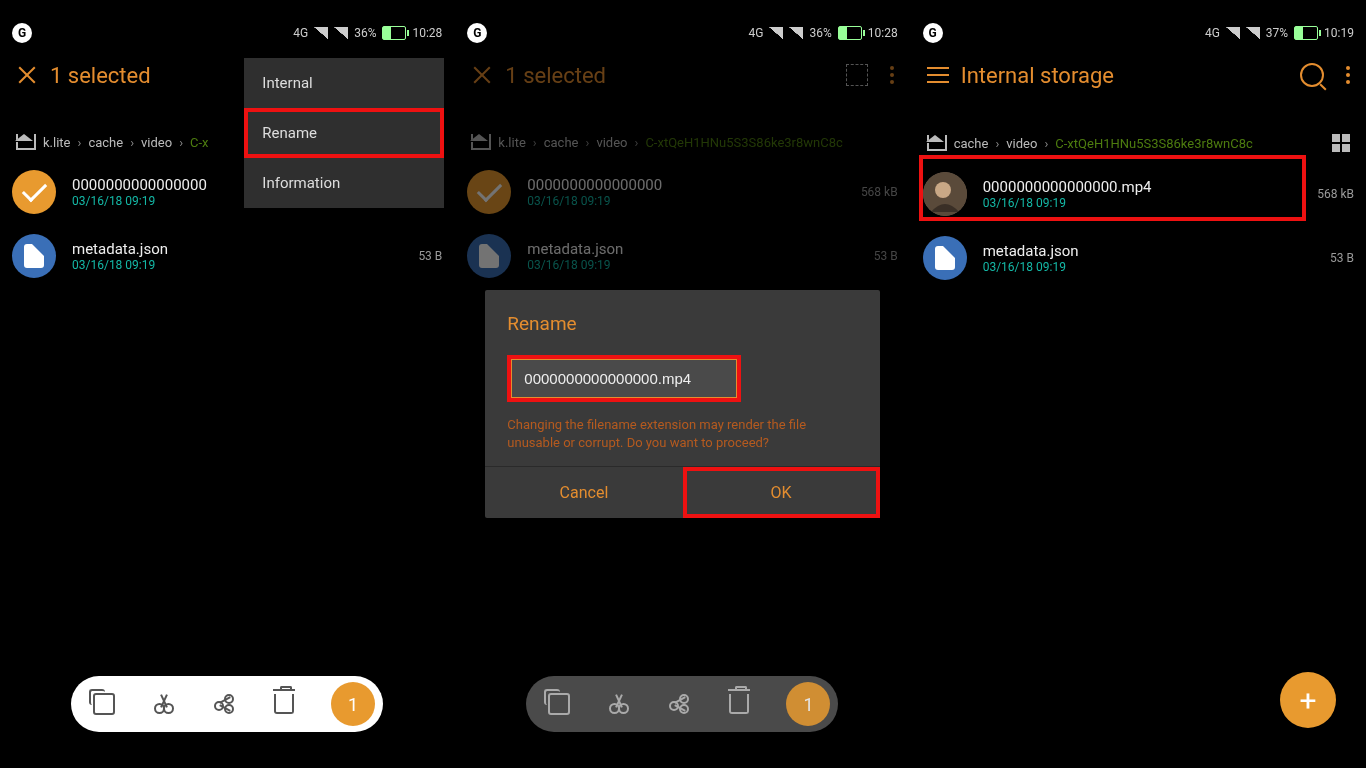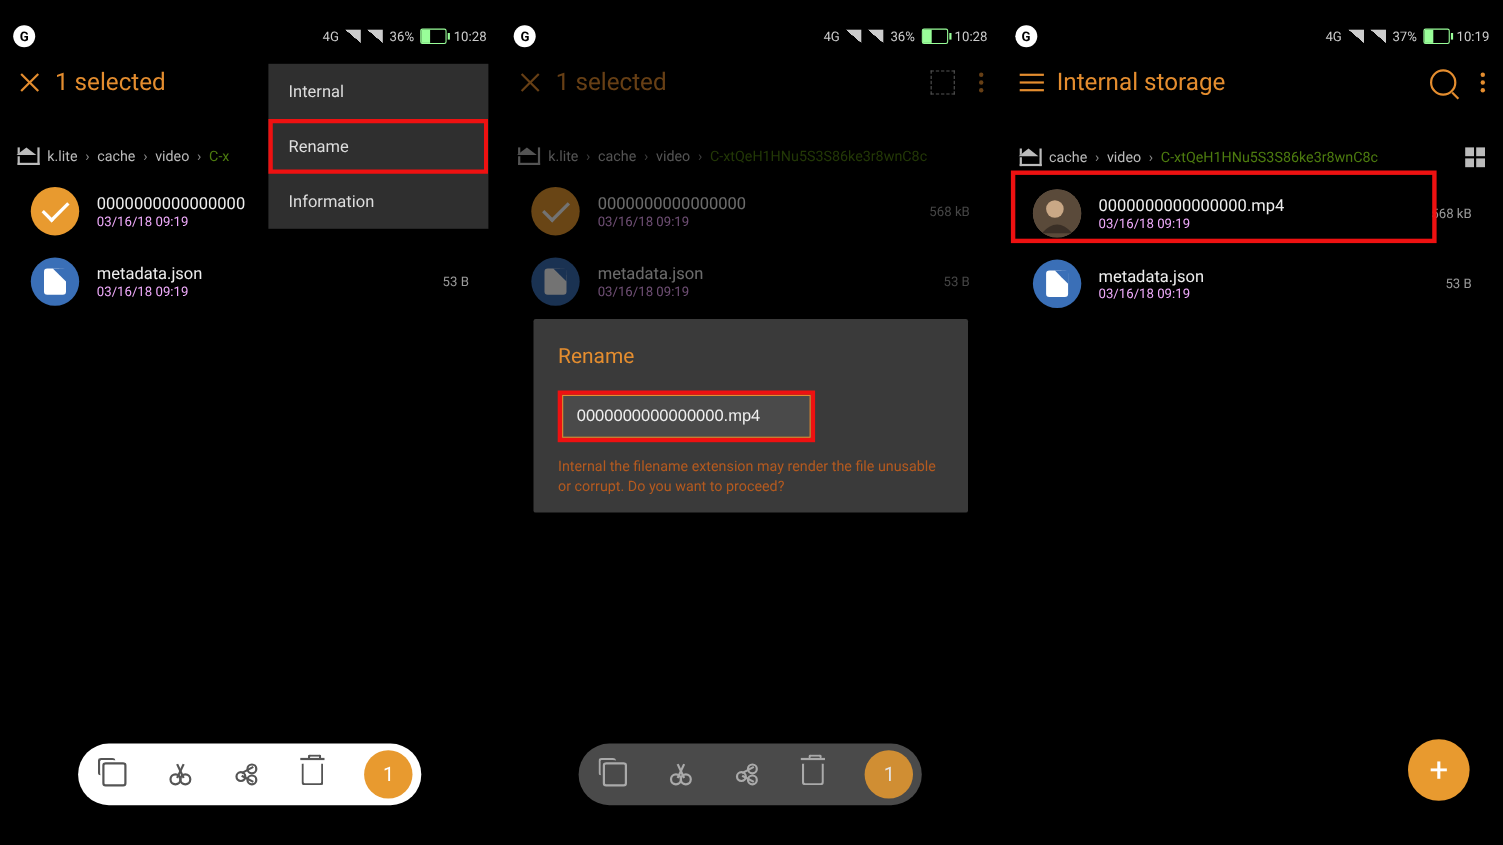--- a/index.html
+++ b/index.html
@@ -38,33 +38,33 @@
   .crumb.dim{opacity:.45;}
   .crumb .home-icon{width:16px;height:14px;border:2px solid #bbb;border-top:none;position:relative;}
   .crumb .home-icon::before{content:"";position:absolute;top:-10px;left:-4px;border:10px solid transparent;border-bottom:8px solid #000;}
   .crumb .home-icon::after{content:"";position:absolute;top:-9px;left:-3px;width:0;height:0;border:9px solid transparent;border-bottom:7px solid #bbb;}
   .crumb .chev{color:#888;}
   .crumb .last{color:#4d7c0f;}
   .crumb .grid-icon{margin-left:auto;width:18px;height:18px;display:grid;grid-template-columns:1fr 1fr;grid-template-rows:1fr 1fr;gap:2px;}
   .crumb .grid-icon i{background:#bbb;}
 
   
-  .row{display:flex;align-items:center;gap:16px;padding:10px 28px;}
+  .row{display:flex;align-items:center;gap:16px;padding:10px 12px;}
   .row.dim{opacity:.45;}
   .thumb{width:44px;height:44px;border-radius:50%;flex:none;display:flex;align-items:center;justify-content:center;}
   .thumb.orange{background:#e89a2f;}
   .thumb.blue{background:#3a6fb7;}
   .thumb.img{background:#6a5a4a;overflow:hidden;}
   .thumb.img svg{width:100%;height:100%;}
   .check-icon{width:20px;height:10px;border-left:3px solid #fff;border-bottom:3px solid #fff;transform:rotate(-45deg);margin-top:-6px;}
   .file-icon{width:20px;height:24px;background:#fff;border-radius:3px 3px 3px 3px;position:relative;}
   .file-icon::after{content:"";position:absolute;top:0;right:0;border:6px solid transparent;border-top-color:#3a6fb7;border-right-color:#3a6fb7;}
   .row .info{flex:1;min-width:0;}
   .row .name{font-size:15px;color:#eee;white-space:nowrap;overflow:hidden;text-overflow:ellipsis;}
-  .row .meta{font-size:12px;color:#f0abfc;}
+  .row .meta{font-size:12px;color:#14b8a6;}
   .row .size{font-size:12px;color:#9a9a9a;}
 
   
   .dropdown{position:absolute;top:58px;right:10px;width:200px;background:#2f2f2f;box-shadow:0 4px 10px rgba(0,0,0,.6);z-index:10;}
   .dropdown .mi{padding:16px 18px;font-size:15px;color:#ddd;}
   .dropdown .mi.hl{box-shadow:inset 0 0 0 4px #e11;}
 
   
   .dialog{position:absolute;left:30px;right:30px;top:290px;background:#3a3a3a;padding:22px 22px 0;border-radius:2px;z-index:20;}
   .dialog-title{color:#e48d2f;font-size:19px;margin-bottom:20px;}
@@ -250,21 +250,25 @@
         <div class="meta">03/16/18 09:19</div>
       </div>
       <div class="size">53 B</div>
     </div>
 
     <div class="dialog">
       <div class="dialog-title">Rename</div>
       <div class="field-wrap">
         <input class="field" value="0000000000000000.mp4" style="">
       </div>
-      <div class="warn">Internal the filename extension may render the file unusable or corrupt. Do you want to proceed?</div>
+      <div class="warn">Changing the filename extension may render the file unusable or corrupt. Do you want to proceed?</div>
+      <div class="dialog-btns">
+        <div class="dbtn">Cancel</div>
+        <div class="dbtn hl">OK</div>
+      </div>
     </div>
 
     <div class="pill dark">
       <div class="tbtn">
           <div class="copy-icon"></div>
         </div>
       <div class="tbtn">
           <div class="cut-icon">
             <i></i>
             <i></i>

